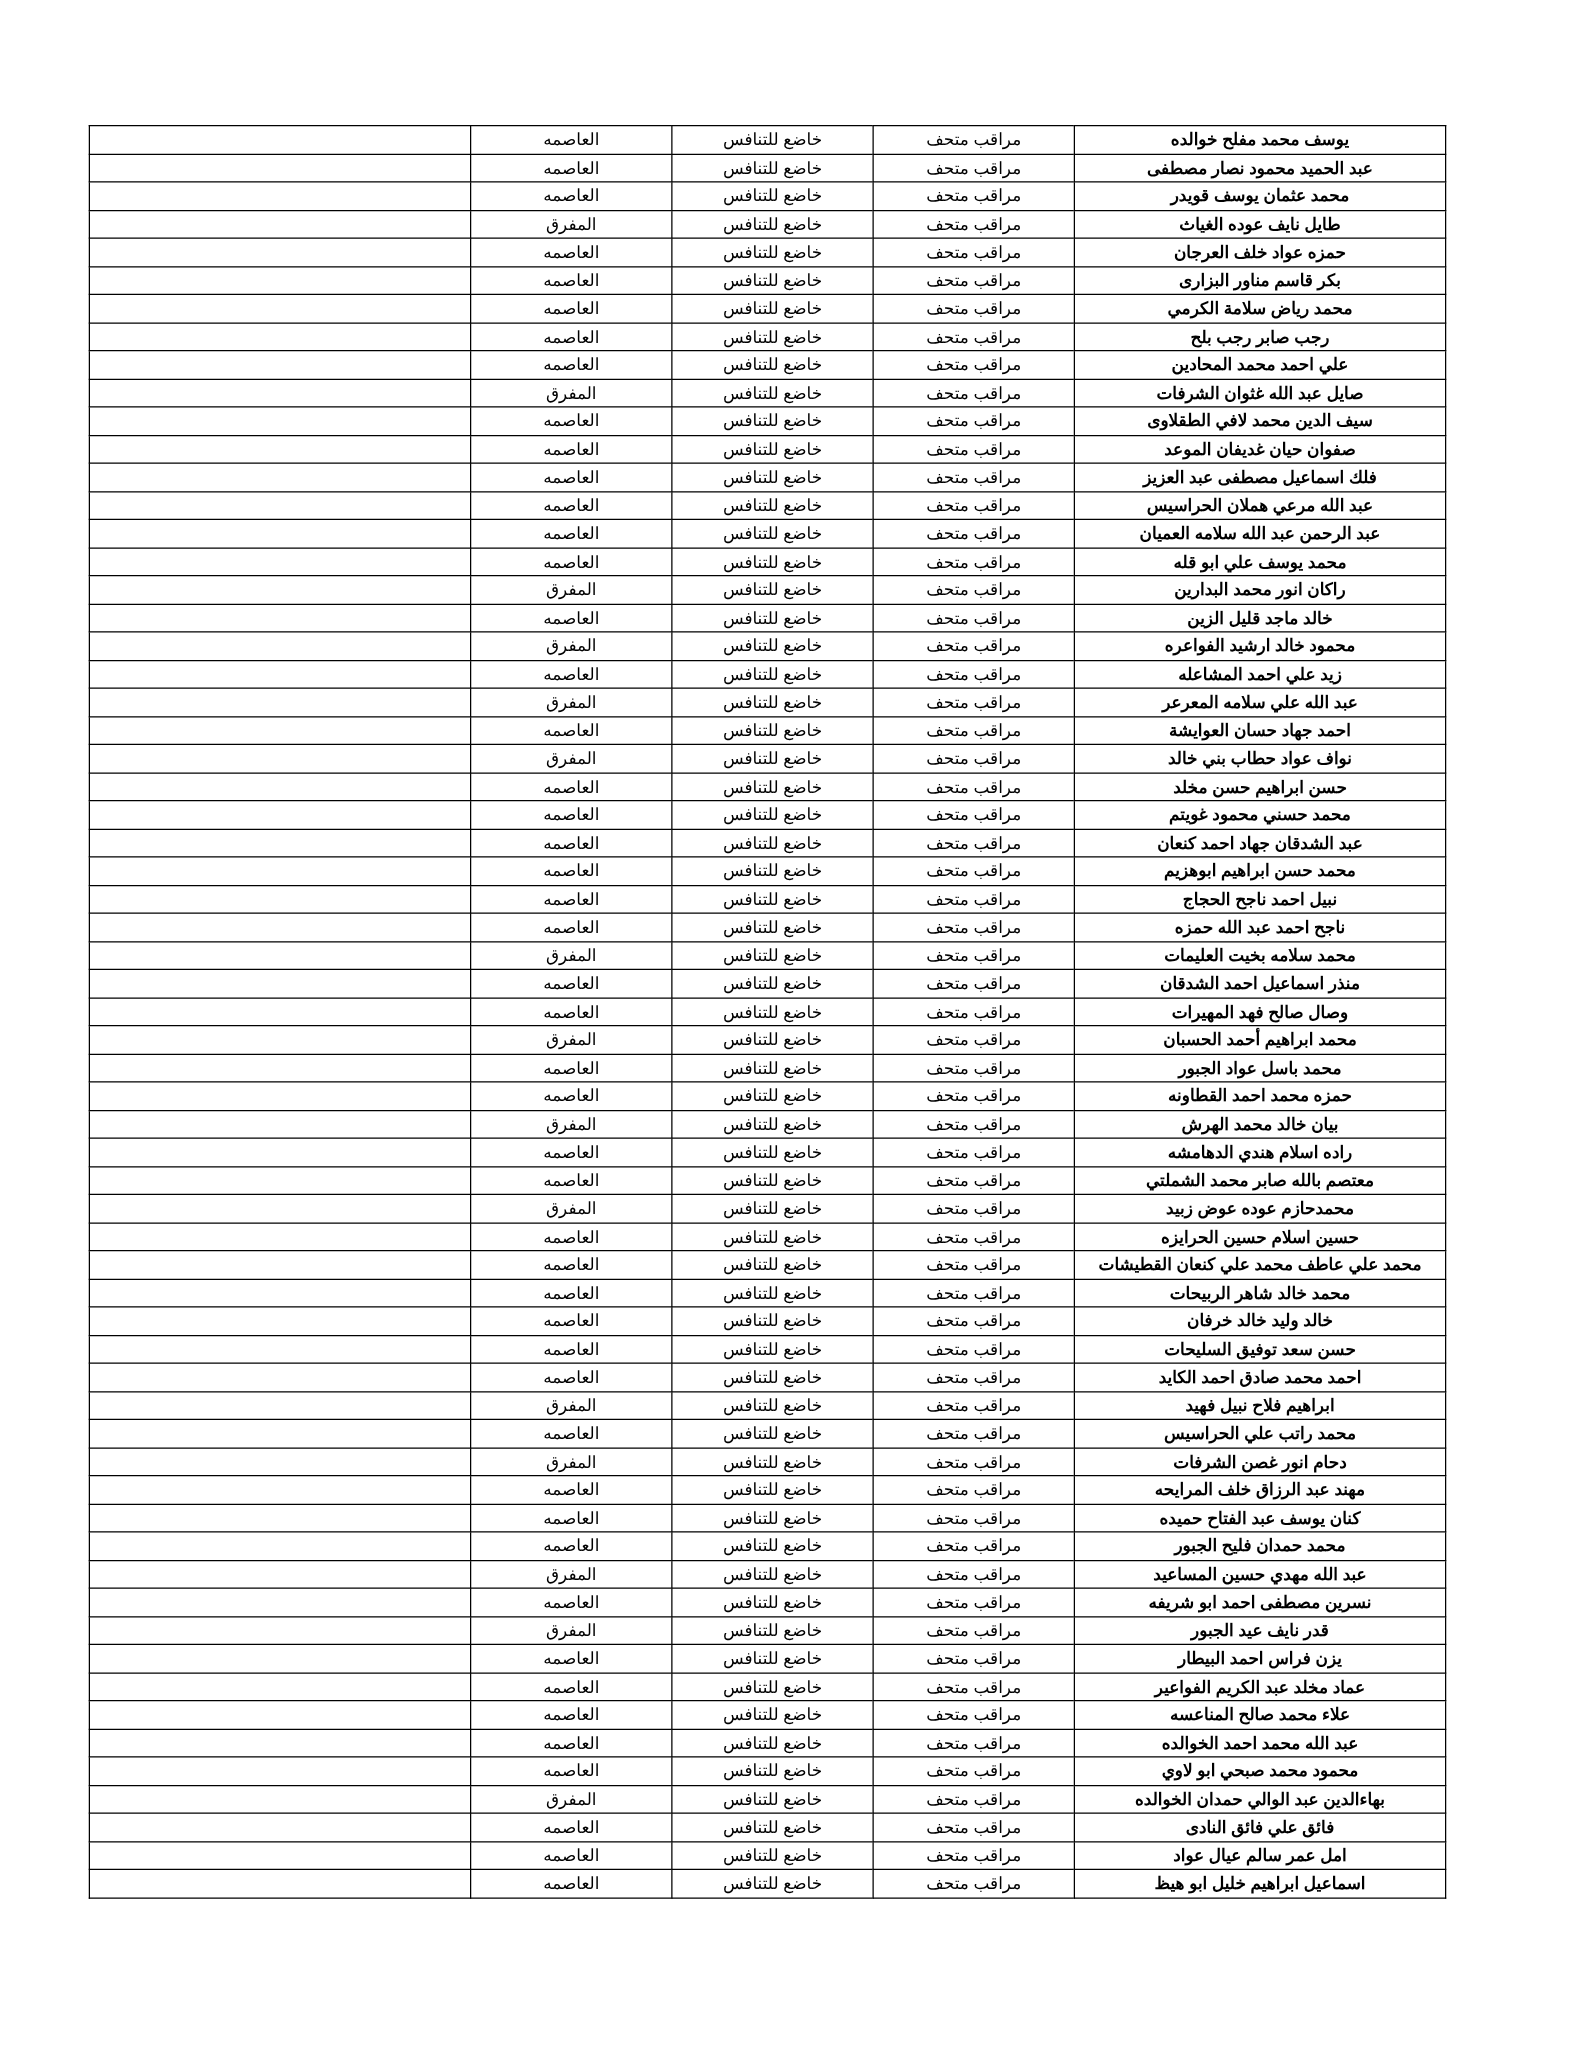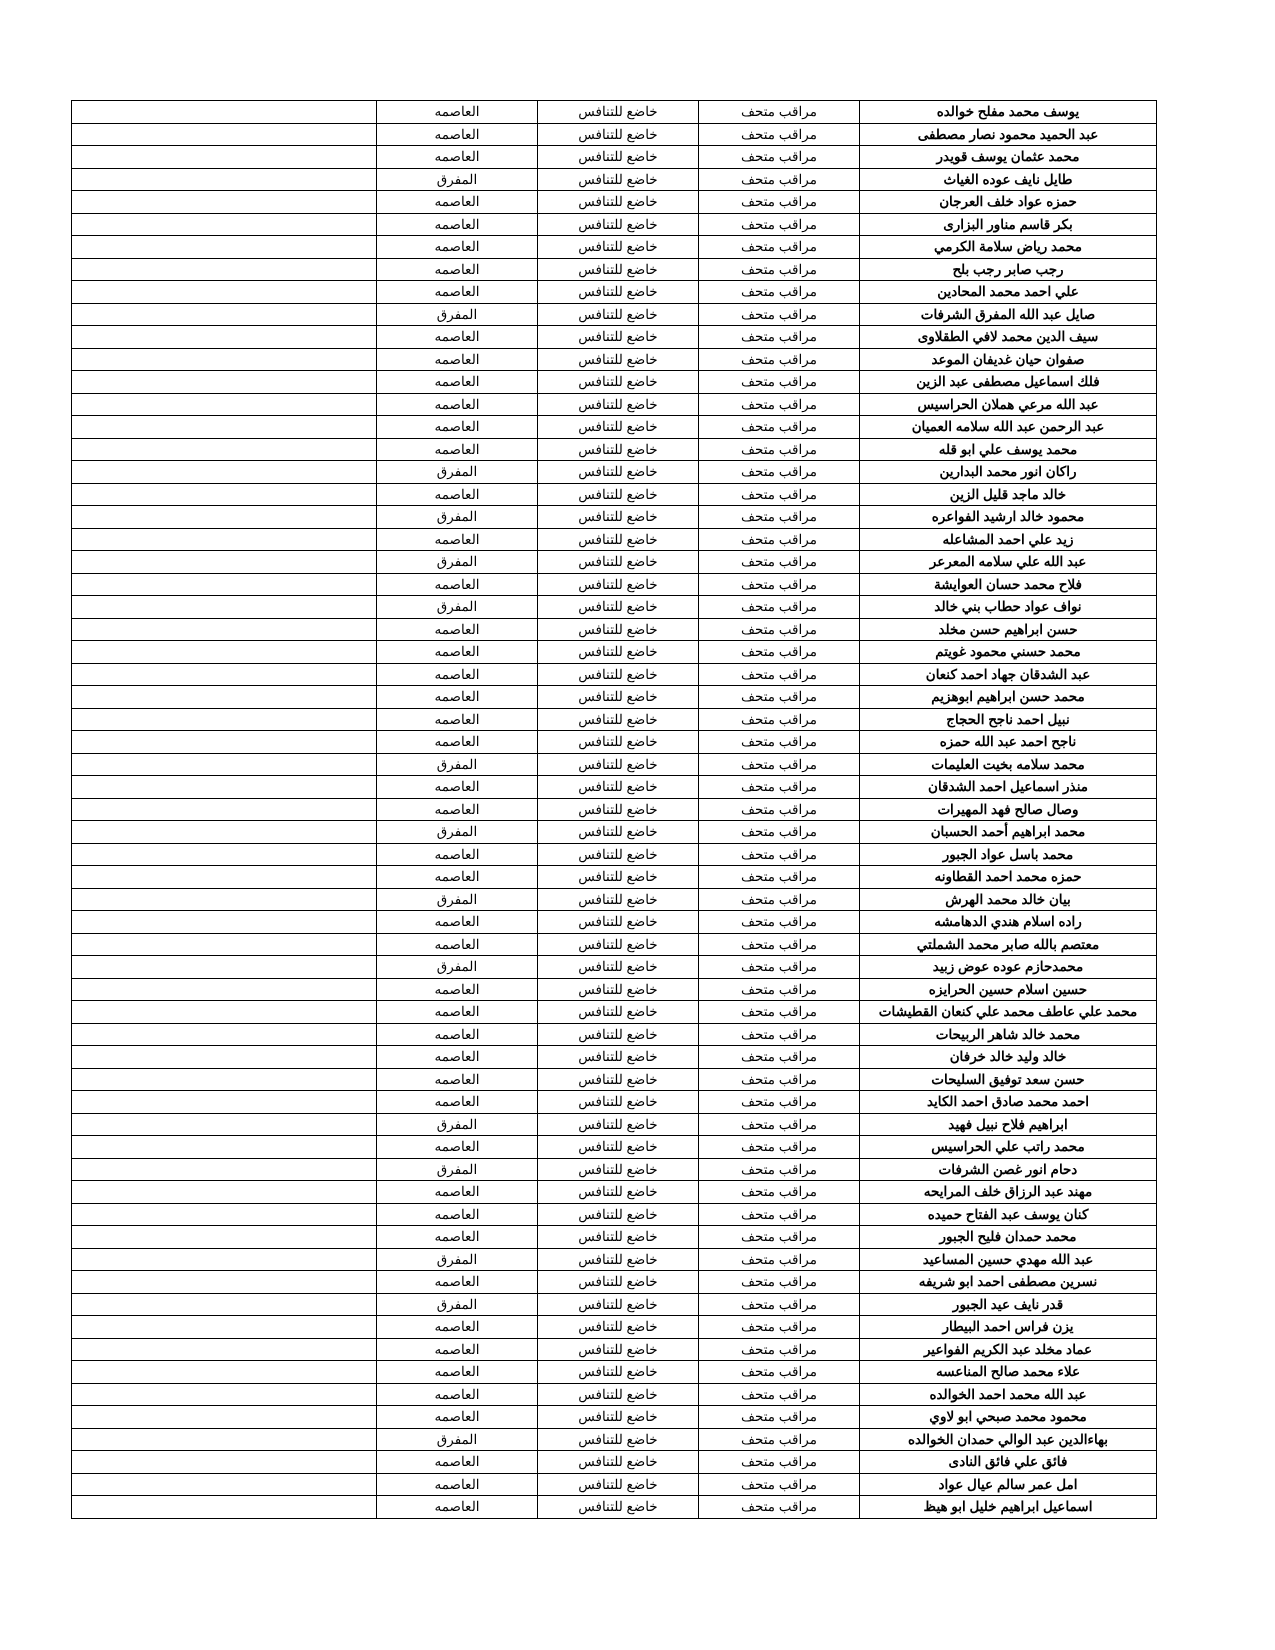--- a/index.html
+++ b/index.html
@@ -120,42 +120,42 @@
           <td class="c-blank"></td>
         </tr>
         <tr>
           <td class="c-name">علي احمد محمد المحادين</td>
           <td class="c-role">مراقب متحف</td>
           <td class="c-status">خاضع للتنافس</td>
           <td class="c-region">العاصمه</td>
           <td class="c-blank"></td>
         </tr>
         <tr>
-          <td class="c-name">صايل عبد الله المفرق الشرفات</td>
+          <td class="c-name">صايل عبد الله غثوان الشرفات</td>
           <td class="c-role">مراقب متحف</td>
           <td class="c-status">خاضع للتنافس</td>
           <td class="c-region">المفرق</td>
           <td class="c-blank"></td>
         </tr>
         <tr>
           <td class="c-name">سيف الدين محمد لافي الطقلاوى</td>
           <td class="c-role">مراقب متحف</td>
           <td class="c-status">خاضع للتنافس</td>
           <td class="c-region">العاصمه</td>
           <td class="c-blank"></td>
         </tr>
         <tr>
           <td class="c-name">صفوان حيان غديفان الموعد</td>
           <td class="c-role">مراقب متحف</td>
           <td class="c-status">خاضع للتنافس</td>
           <td class="c-region">العاصمه</td>
           <td class="c-blank"></td>
         </tr>
         <tr>
-          <td class="c-name">فلك اسماعيل مصطفى عبد الزين</td>
+          <td class="c-name">فلك اسماعيل مصطفى عبد العزيز</td>
           <td class="c-role">مراقب متحف</td>
           <td class="c-status">خاضع للتنافس</td>
           <td class="c-region">العاصمه</td>
           <td class="c-blank"></td>
         </tr>
         <tr>
           <td class="c-name">عبد الله مرعي هملان الحراسيس</td>
           <td class="c-role">مراقب متحف</td>
           <td class="c-status">خاضع للتنافس</td>
           <td class="c-region">العاصمه</td>
@@ -204,21 +204,21 @@
           <td class="c-blank"></td>
         </tr>
         <tr>
           <td class="c-name">عبد الله علي سلامه المعرعر</td>
           <td class="c-role">مراقب متحف</td>
           <td class="c-status">خاضع للتنافس</td>
           <td class="c-region">المفرق</td>
           <td class="c-blank"></td>
         </tr>
         <tr>
-          <td class="c-name">فلاح محمد حسان العوايشة</td>
+          <td class="c-name">احمد جهاد حسان العوايشة</td>
           <td class="c-role">مراقب متحف</td>
           <td class="c-status">خاضع للتنافس</td>
           <td class="c-region">العاصمه</td>
           <td class="c-blank"></td>
         </tr>
         <tr>
           <td class="c-name">نواف عواد حطاب بني خالد</td>
           <td class="c-role">مراقب متحف</td>
           <td class="c-status">خاضع للتنافس</td>
           <td class="c-region">المفرق</td>

